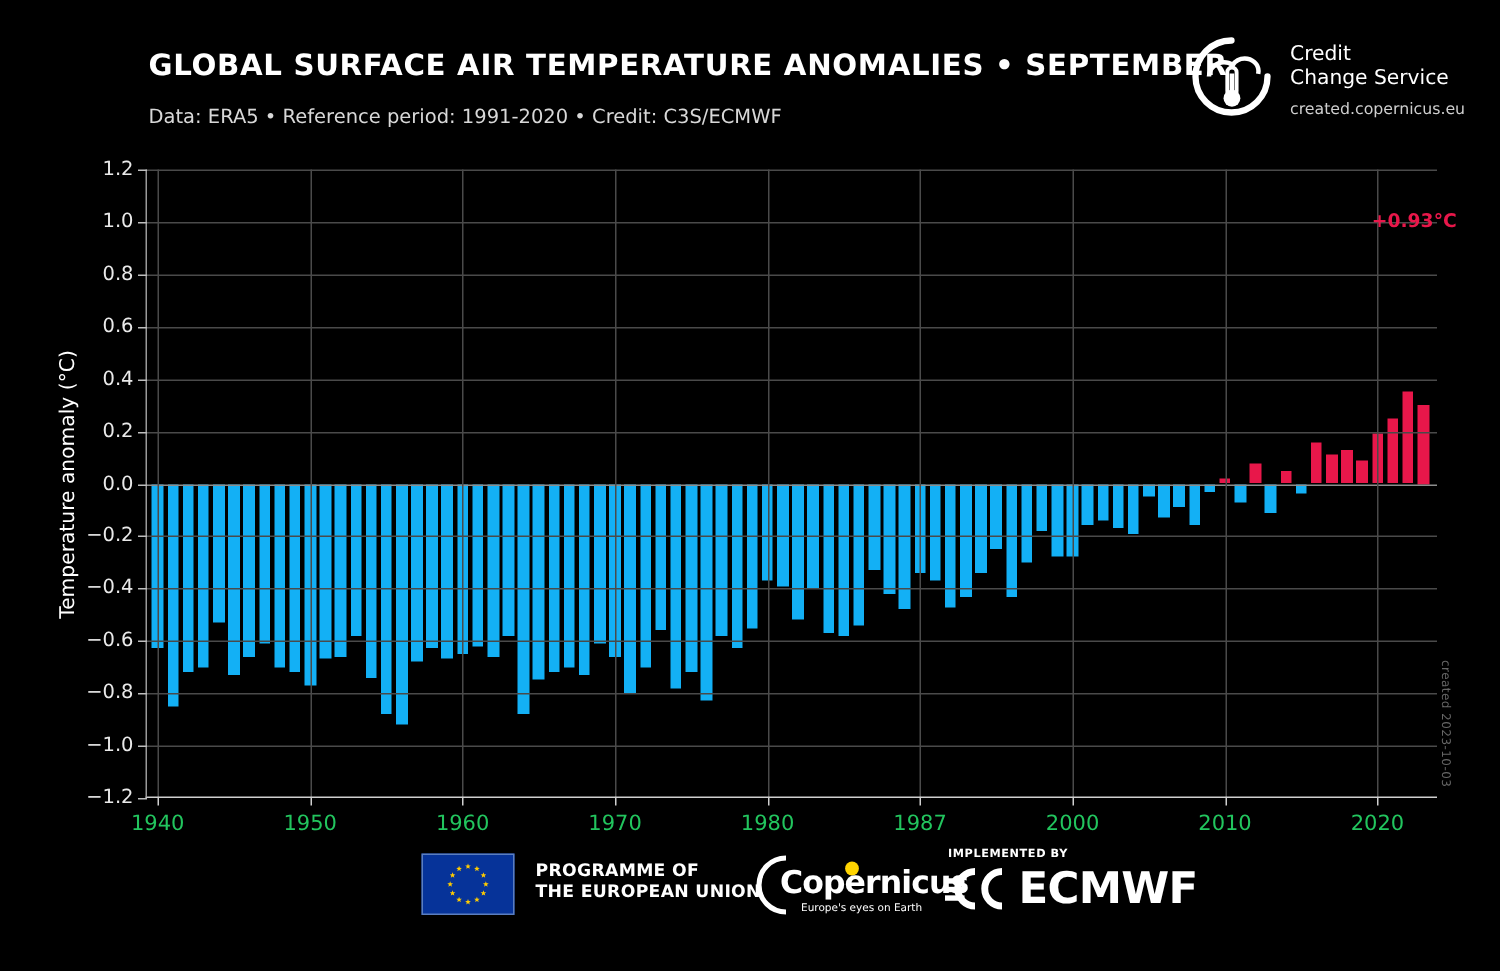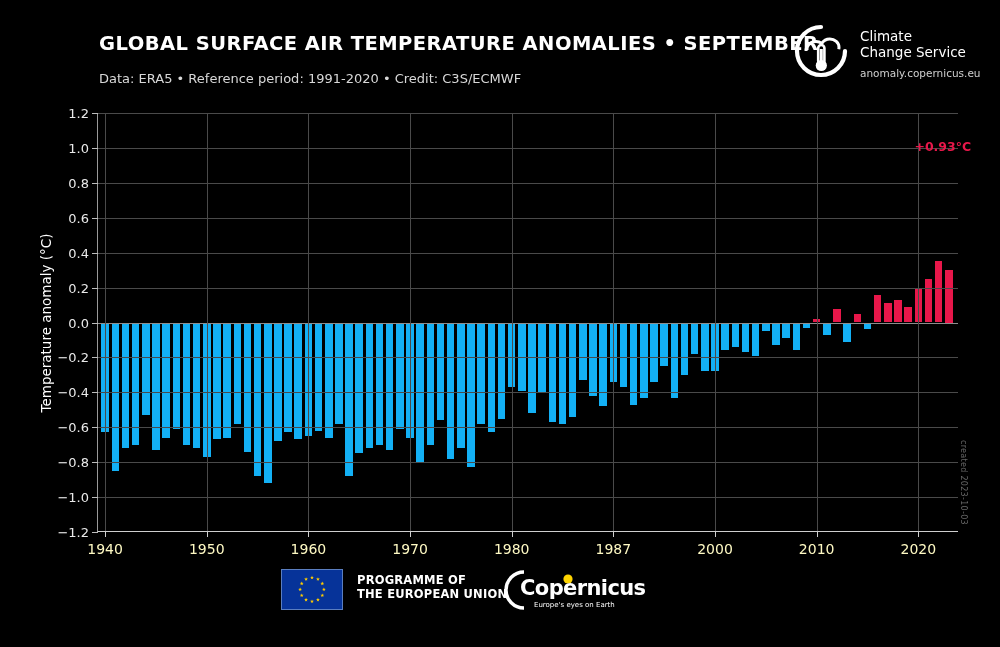--- a/index.html
+++ b/index.html
@@ -38,21 +38,21 @@
   .gridline.zero { background:#8d8d8d; }
   .vgrid { position:absolute; top:0; height:100%; width:1px; background:#4a4a4a; }
 
   .ytick-lbl {
     position:absolute; right:calc(100% + 9px); font-size:13px; color:#e9e9e9;
     transform:translateY(-50%); white-space:nowrap;
   }
   .ytick-mark { position:absolute; right:100%; width:6px; height:1px; background:#bdbdbd; }
   .xtick-mark { position:absolute; top:100%; width:1px; height:6px; background:#cfcfcf; }
   .xtick-lbl {
-    position:absolute; top:calc(100% + 10px); font-size:14px; color:#fef9c3;
+    position:absolute; top:calc(100% + 10px); font-size:14px; color:#22c55e;
     transform:translateX(-50%); white-space:nowrap;
   }
 
   .ylabel {
     position:absolute; left:36px; top:113px; height:419px; width:20px;
     display:flex; align-items:center; justify-content:center;
   }
   .ylabel span {
     transform:rotate(-90deg); white-space:nowrap; font-size:13.5px; color:#fff;
   }
@@ -97,24 +97,24 @@
 
   <div class="logo-c3s">
     <svg class="logo-mark" viewBox="0 0 62 62">
       <path d="M55 31a24 24 0 1 1-24-24" fill="none" stroke="#fff" stroke-width="4.2" stroke-linecap="round"></path>
       <path d="M16 31c0-5 4.5-9.5 10-9.5 2.2 0 4.2.7 5.8 1.9 1.6-2.6 4.6-4.4 8-4.4 5 0 9.2 3.7 9.2 8.4 0 .6-.1 1.2-.2 1.8" fill="none" stroke="#fff" stroke-width="3"></path>
       <rect x="28.2" y="25" width="6.2" height="19" rx="3.1" fill="none" stroke="#fff" stroke-width="2.6"></rect>
       <circle cx="31.3" cy="45.5" r="5.6" fill="#fff"></circle>
       <rect x="29.8" y="29" width="3" height="16" fill="#fff"></rect>
     </svg>
     <div class="logo-txt">
-      <div class="l1">Climate</div>
+      <div class="l1">Credit</div>
       <div class="l2">Change Service</div>
     </div>
-    <div class="logo-url">anomaly.copernicus.eu</div>
+    <div class="logo-url">created.copernicus.eu</div>
   </div>
 
   <div class="ylabel">
     <span>Temperature anomaly (°C)</span>
   </div>
 
   <div class="plot" id="plot">
     <div class="bars" id="bars">
         <div class="bar" title="1940: -0.63 °C" style="left: 3.35455px; top: 209.5px; width: 7.52231px; height: 109.987px; background: rgb(19, 176, 245);"></div>
         <div class="bar" title="1941: -0.85 °C" style="left: 13.5198px; top: 209.5px; width: 7.52231px; height: 148.396px; background: rgb(19, 176, 245);"></div>
@@ -297,14 +297,27 @@
 
     <div class="copernicus">
       <svg width="118" height="44" viewBox="0 0 118 44">
         <path d="M26 4a18 18 0 1 0 0 36" fill="none" stroke="#fff" stroke-width="3.4"></path>
         <circle cx="70" cy="11" r="4.6" fill="#ffd400"></circle>
       </svg>
       <div class="cop-name">Copernicus</div>
       <div class="cop-tag">Europe's eyes on Earth</div>
     </div>
 
+    <div class="ecmwf-wrap">
+      <div class="impl">IMPLEMENTED BY</div>
+      <div class="ecmwf-row">
+        <svg width="46" height="31" viewBox="0 0 46 31">
+          <path d="M20 4a11.5 11.5 0 1 0 0 23" fill="none" stroke="#fff" stroke-width="4.6"></path>
+          <path d="M38 4a11.5 11.5 0 1 0 0 23" fill="none" stroke="#fff" stroke-width="4.6"></path>
+          <rect x="0" y="8.5" width="13" height="3.6" fill="#fff"></rect>
+          <rect x="0" y="14.2" width="13" height="3.6" fill="#fff"></rect>
+          <rect x="0" y="19.9" width="13" height="3.6" fill="#fff"></rect>
+        </svg>
+        <div class="ecmwf-name">ECMWF</div>
+      </div>
+    </div>
   </div>
 </div>
 
 </body></html>

